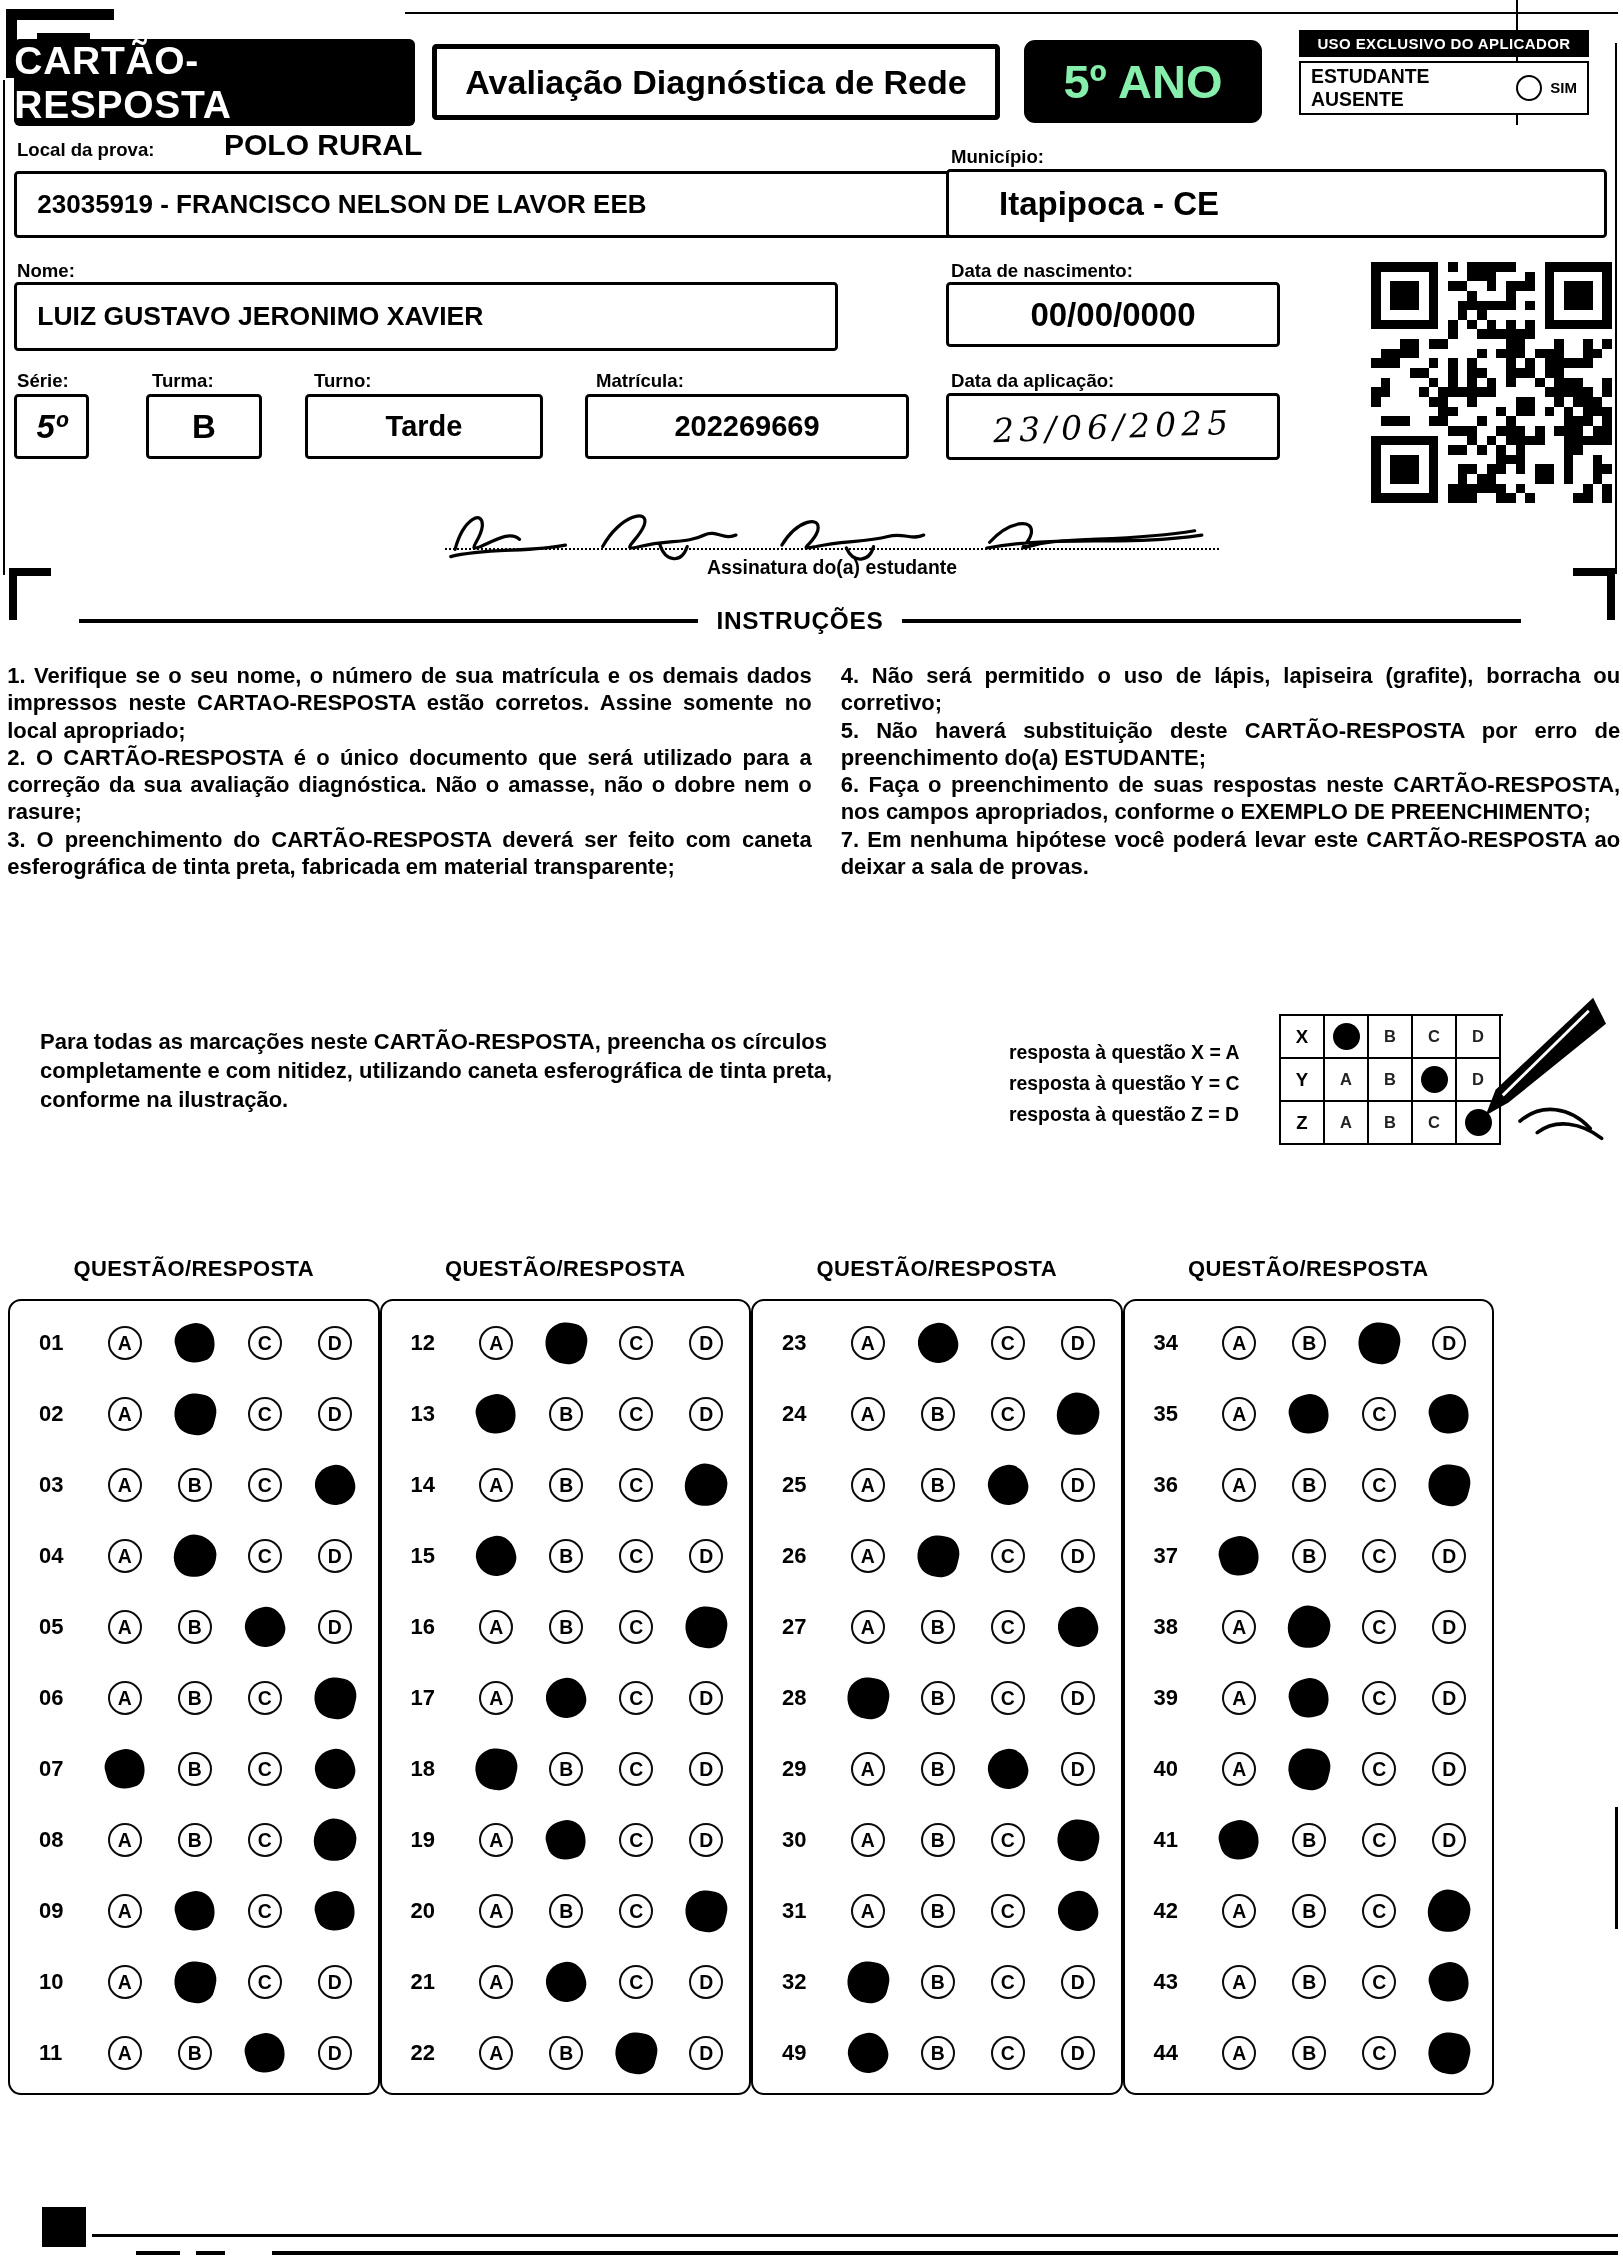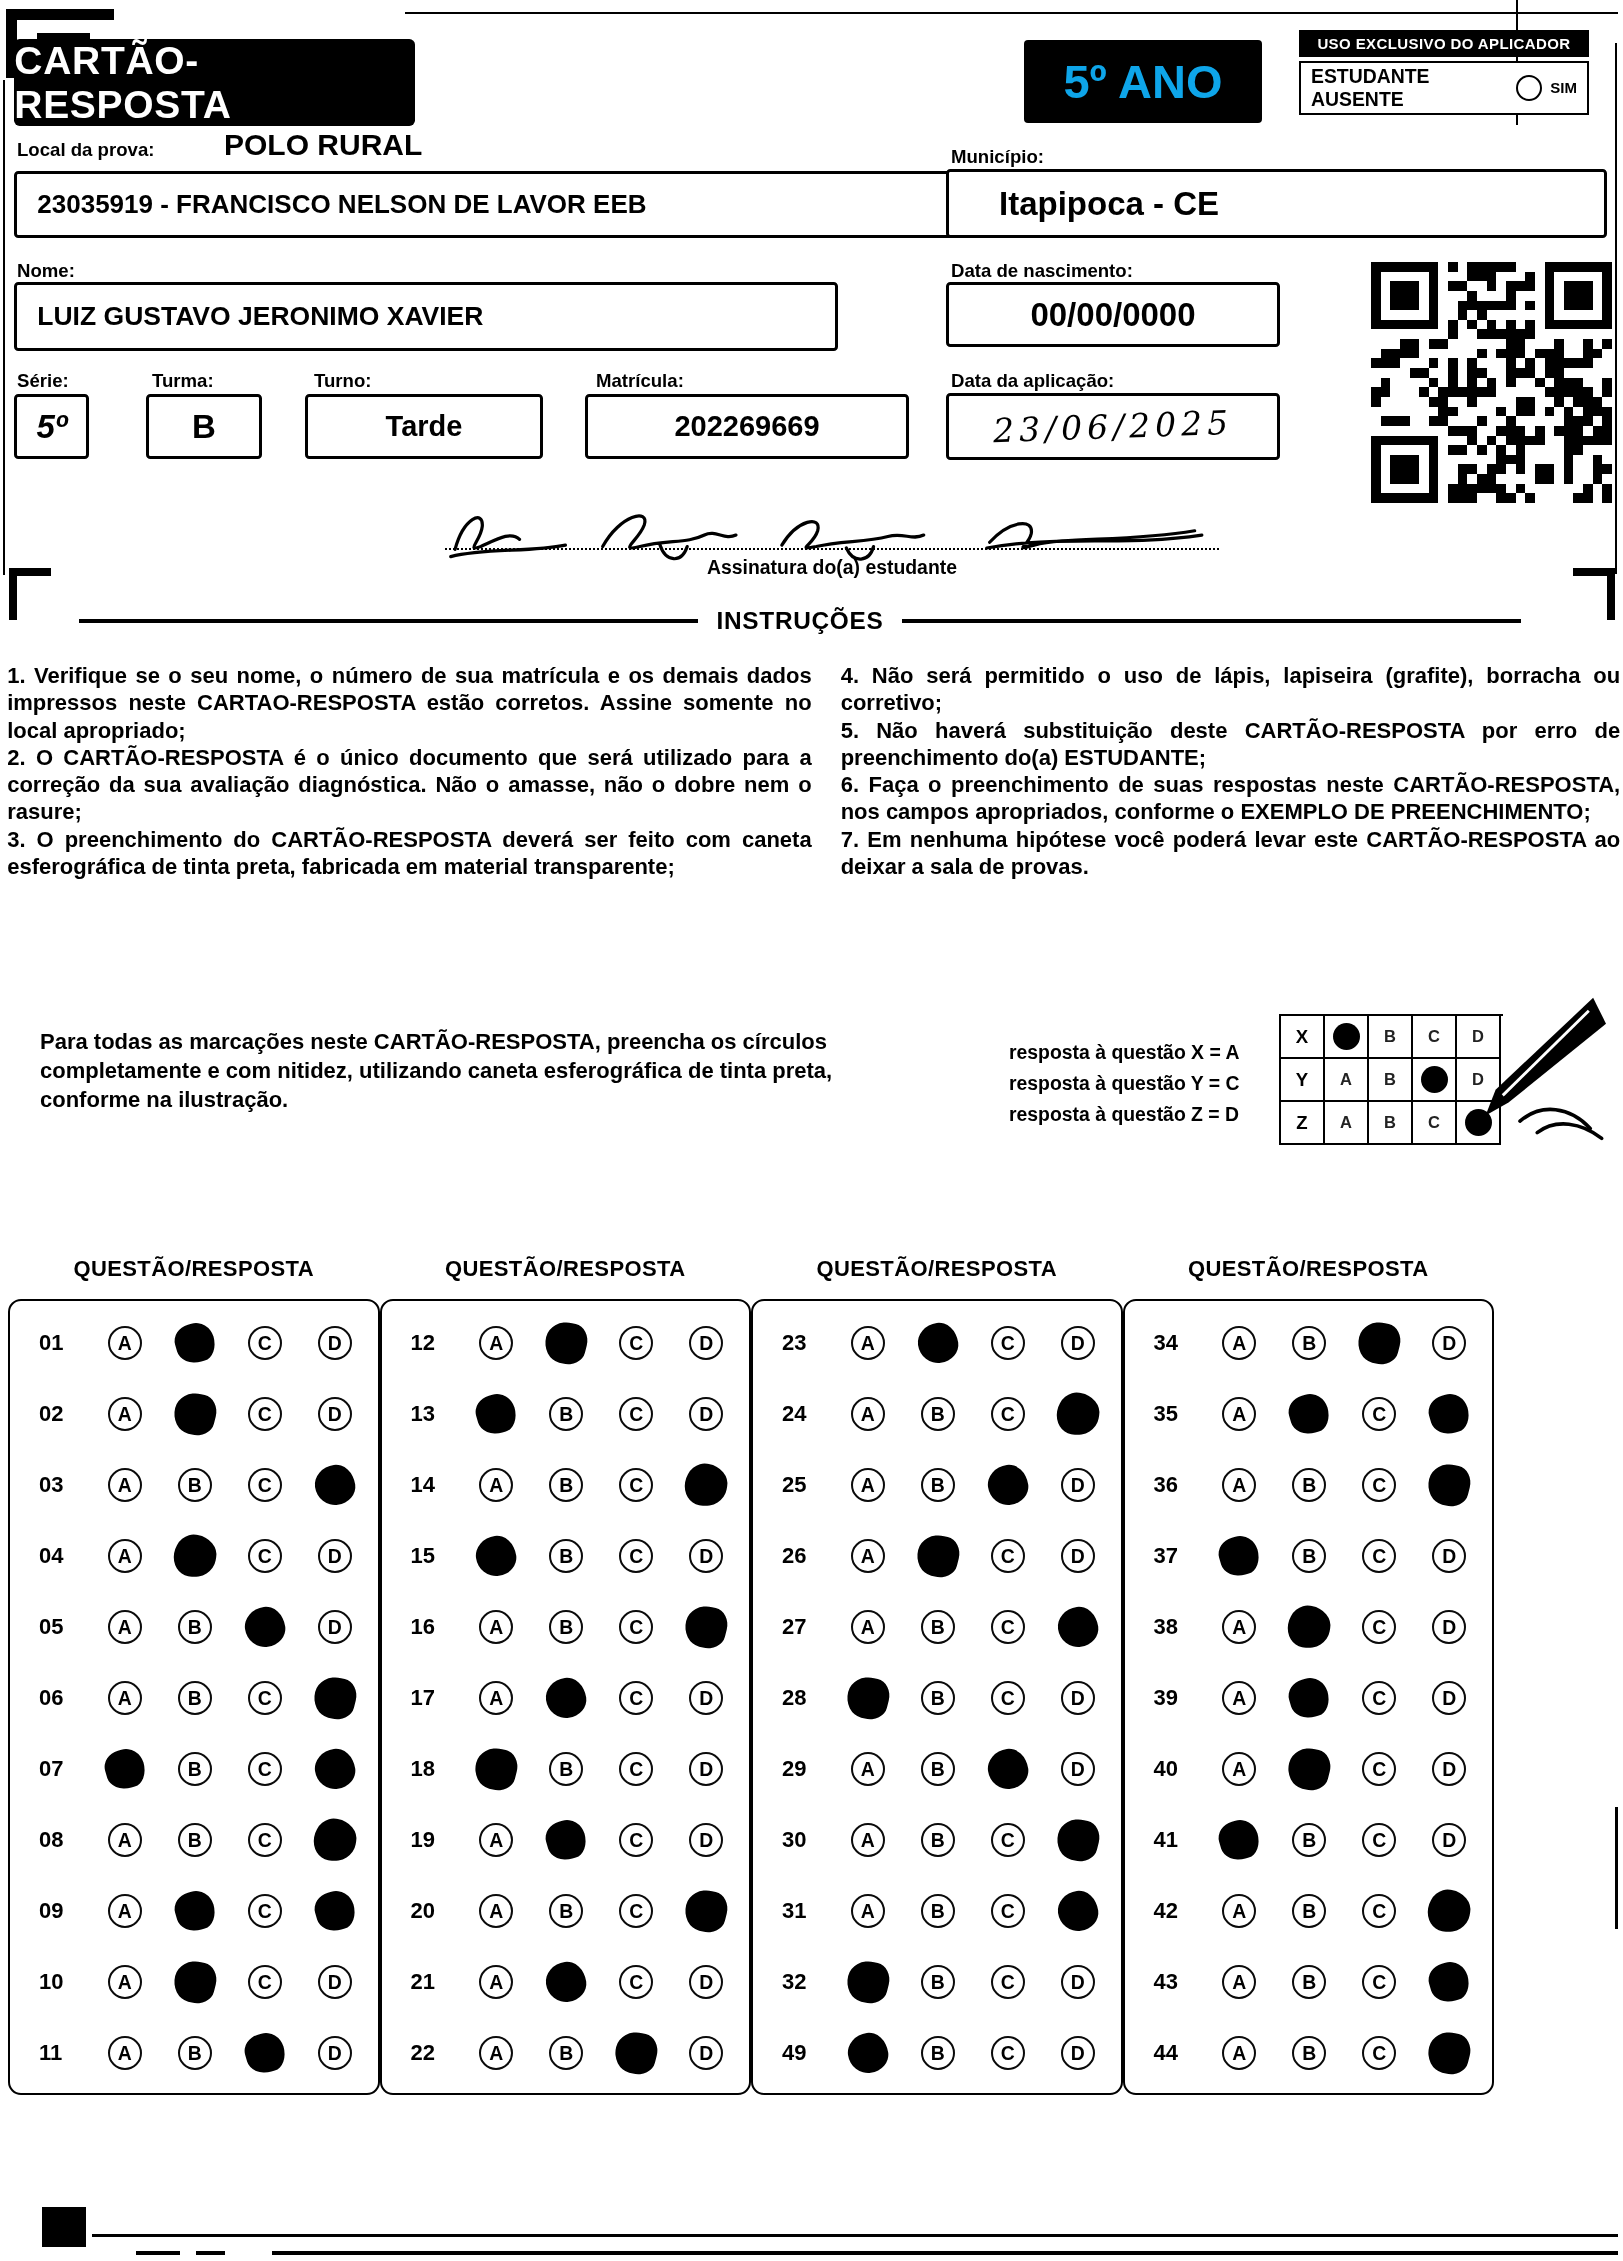--- a/index.html
+++ b/index.html
@@ -29,22 +29,22 @@
   .mk-botd2   { left:196px; top:2251px; width:29px;  height:4.3px; }
 
   
   .hdr-title { position:absolute; left:14.3px; top:39px; width:401px; height:87px; background:#000;
                color:#fff; font-size:39px; font-weight:bold; display:flex; align-items:center;
                justify-content:center; border-radius:5.7px; letter-spacing:0.7px; }
   .hdr-subtitle { position:absolute; left:432px; top:44px; width:568px; height:76px; border:5px solid #000;
                   border-radius:4.3px; font-size:34px; font-weight:bold; display:flex; align-items:center;
                   justify-content:center; background:#fff; }
   .hdr-grade { position:absolute; left:1024px; top:40px; width:238px; height:83px; background:#000;
-               color:#0ea5e9; font-size:47px; font-weight:bold; display:flex; align-items:center;
-               justify-content:center; border-radius:4px; }
+               color:#86efac; font-size:47px; font-weight:bold; display:flex; align-items:center;
+               justify-content:center; border-radius:11px; }
   .aplicador { position:absolute; left:1299px; top:30px; width:290px; }
   .aplicador-bar { height:27px; background:#000; color:#fff; font-size:15px; font-weight:bold;
                    display:flex; align-items:center; justify-content:center; letter-spacing:0.4px; }
   .absent-box { margin-top:3.6px; border:2.9px solid #000; height:54px; display:flex; align-items:center;
                 padding:0 10px; gap:8.6px; background:#fff; }
   .absent-lbl { font-size:19.4px; font-weight:bold; }
   .absent-circle { width:26px; height:26px; border:2.9px solid #000; border-radius:50%; flex:0 0 auto; }
   .absent-sim { font-size:15px; font-weight:bold; }
 
   
@@ -147,20 +147,21 @@
   <div class="mk-brkL"></div>
   <div class="mk-brkR"></div>
   <div class="mk mk-rightmid"></div>
   <div class="mk mk-botsq"></div>
   <div class="mk mk-botln1"></div>
   <div class="mk mk-botln2"></div>
   <div class="mk mk-botd1"></div>
   <div class="mk mk-botd2"></div>
 
   <div class="hdr-title">CARTÃO-RESPOSTA</div>
+  <div class="hdr-subtitle">Avaliação Diagnóstica de Rede</div>
   <div class="hdr-grade">5º ANO</div>
   <div class="aplicador">
     <div class="aplicador-bar">USO EXCLUSIVO DO APLICADOR</div>
     <div class="absent-box">
       <span class="absent-lbl">ESTUDANTE AUSENTE</span>
       <span class="absent-circle"></span>
       <span class="absent-sim">SIM</span>
     </div>
   </div>
 

